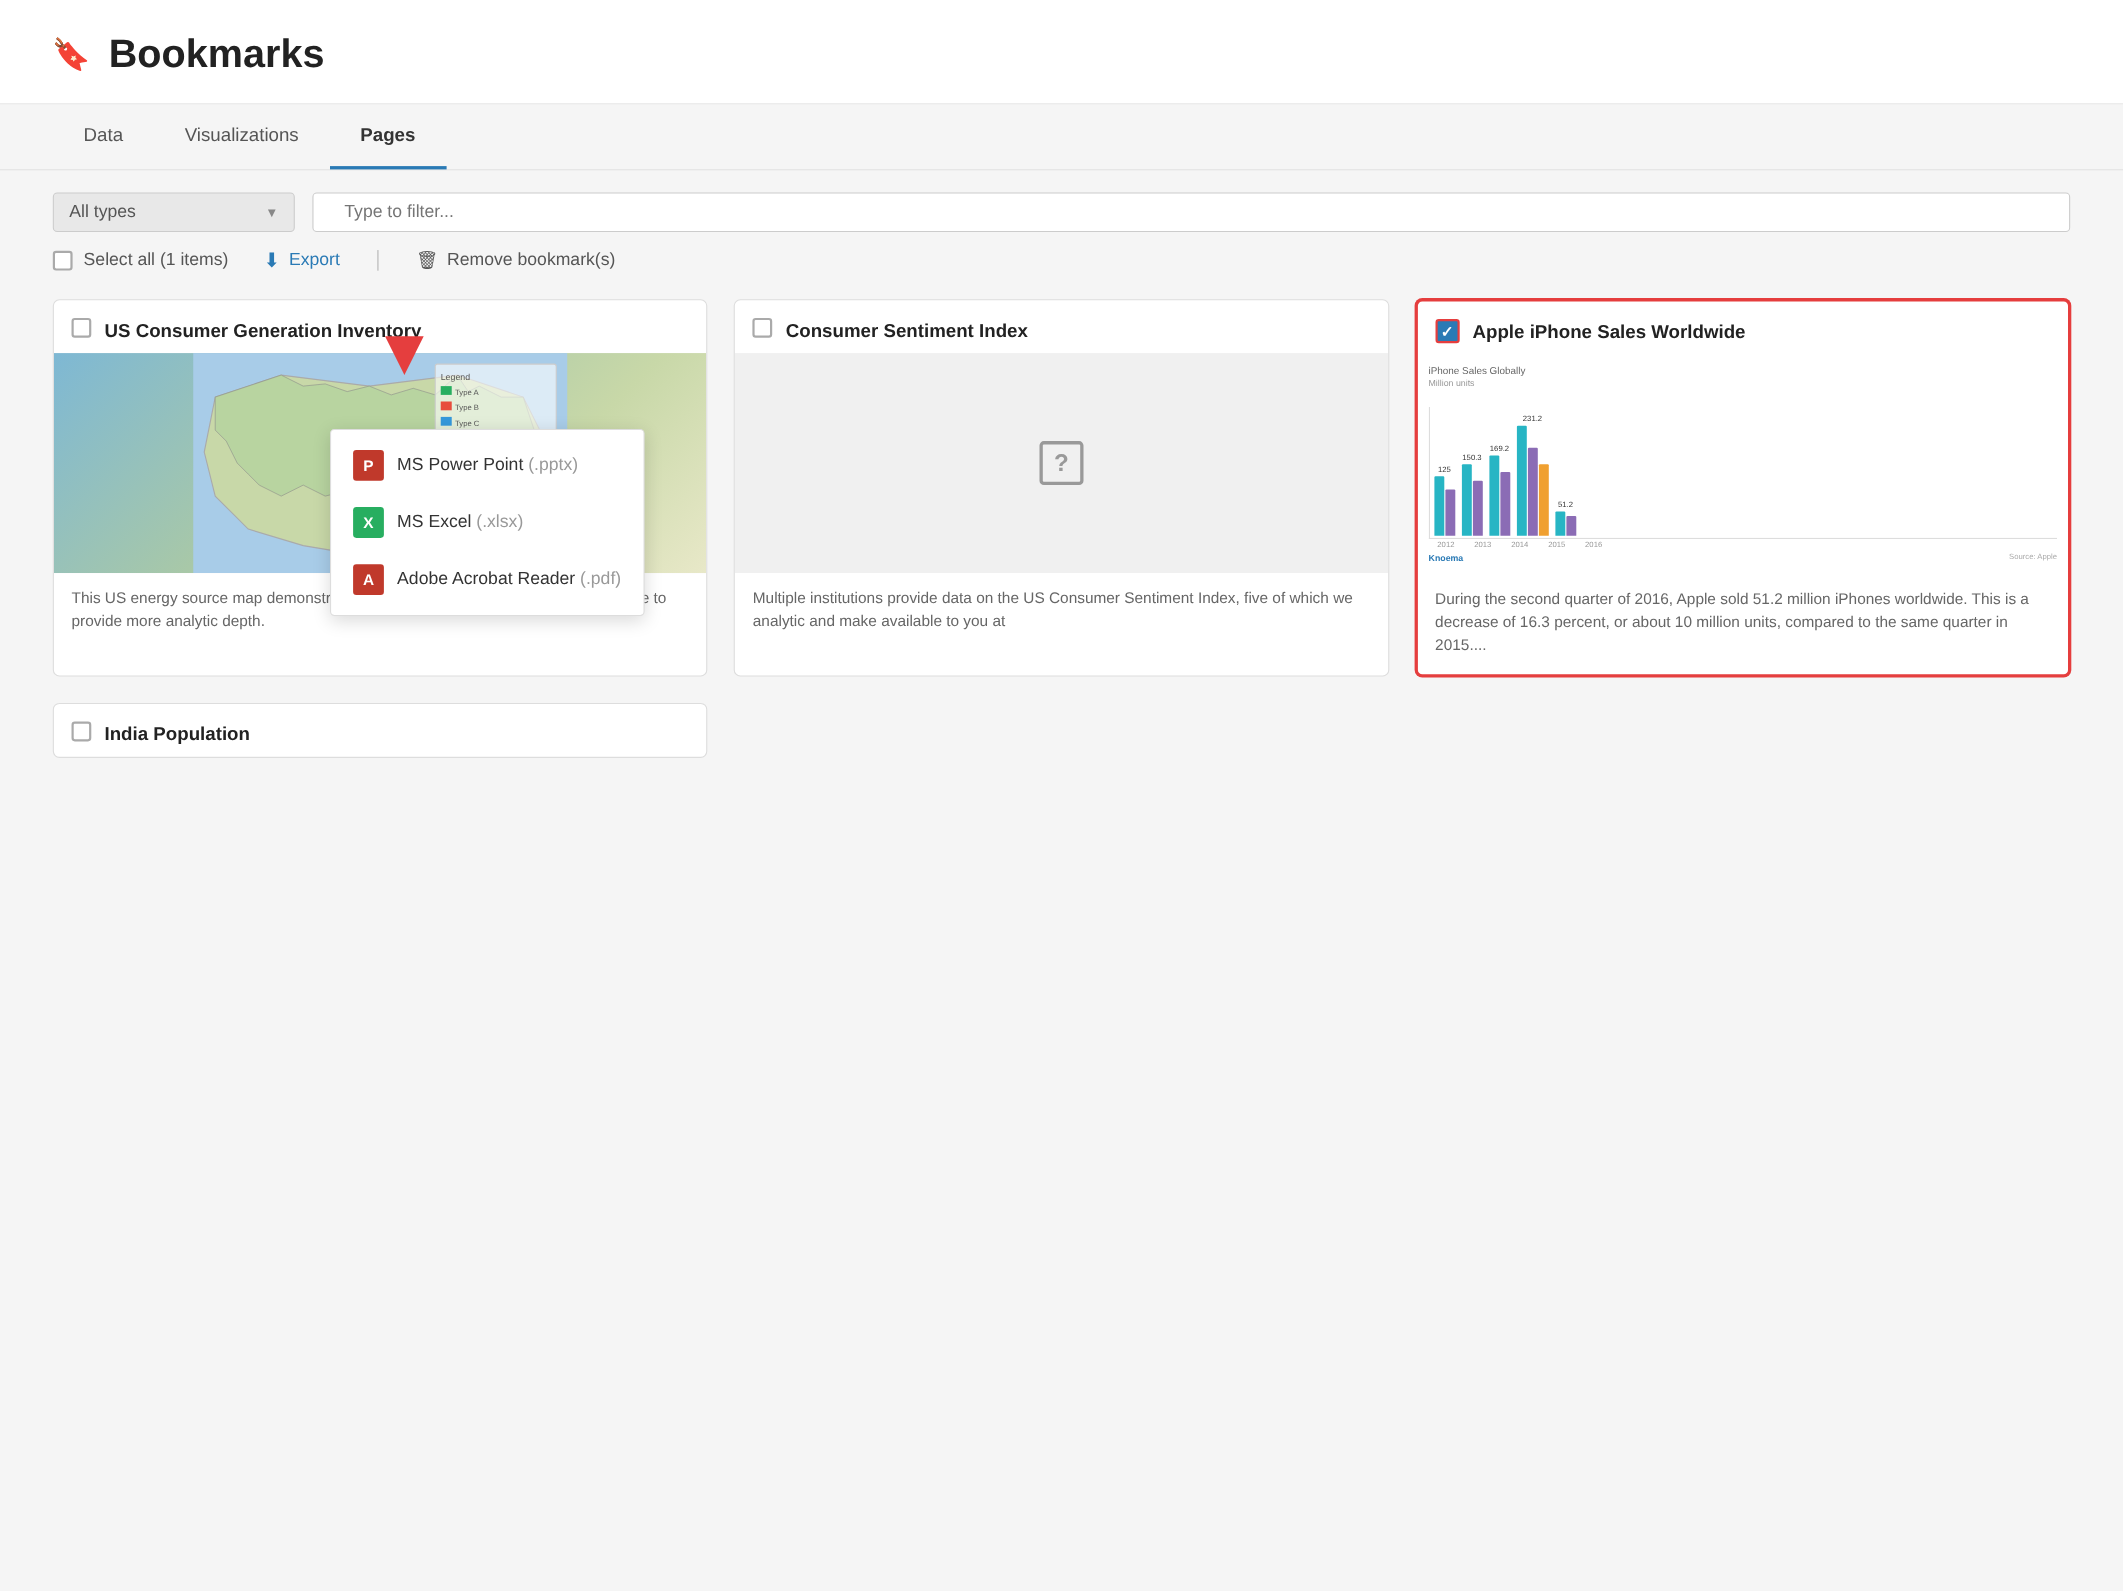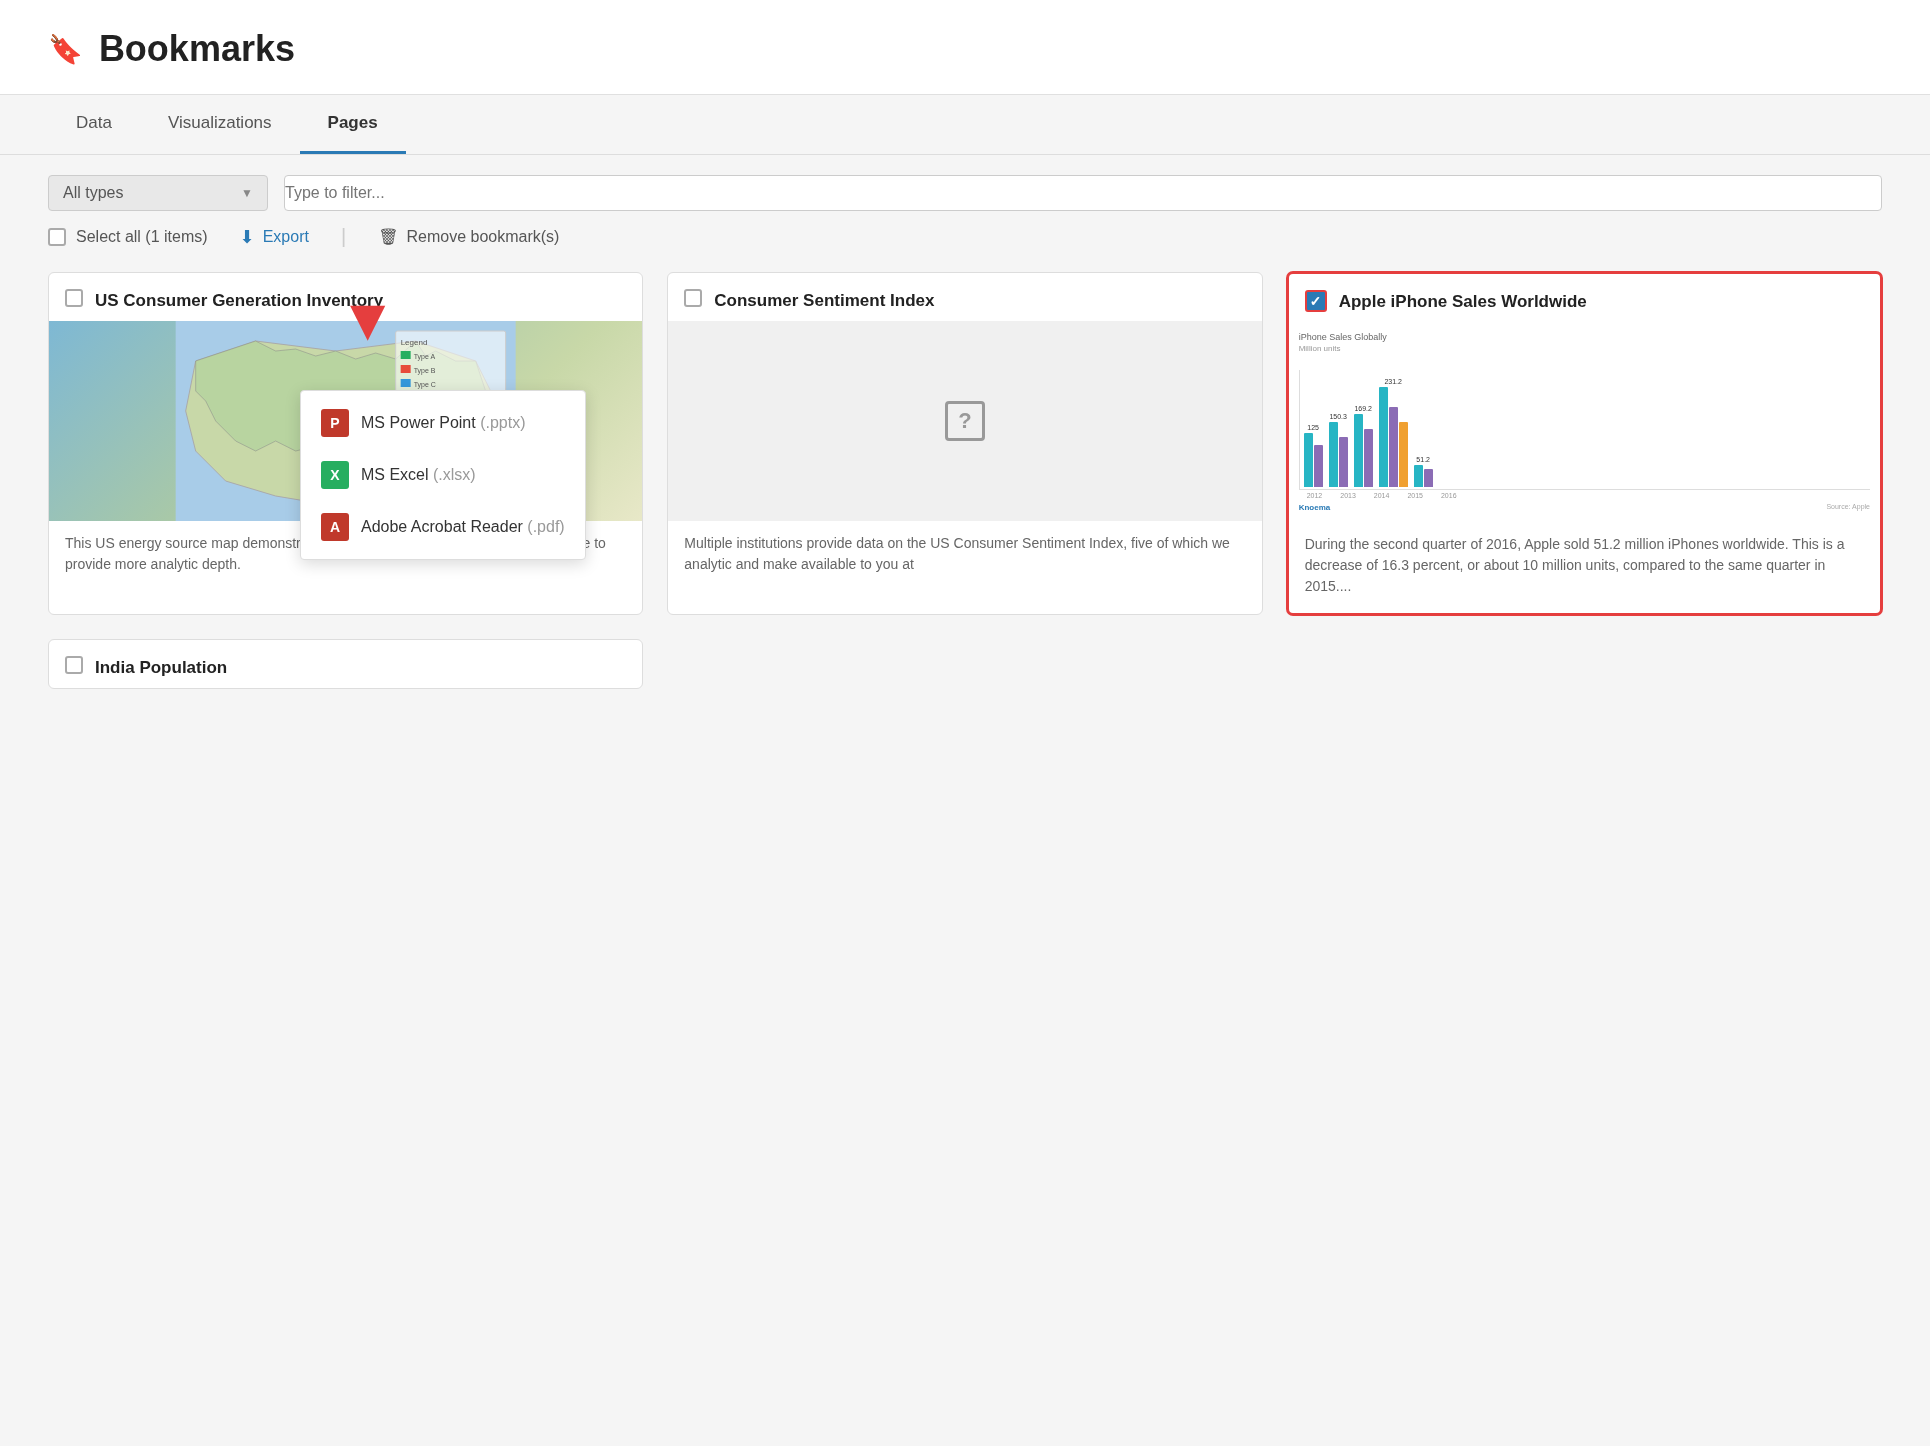--- a/index.html
+++ b/index.html
@@ -65,21 +65,21 @@
       cursor: pointer;
       min-width: 220px;
       justify-content: space-between;
     }
     .filter-dropdown .chevron { font-size: 12px; color: #888; }
 
     .type-filter-input {
       flex: 1;
       border: 1px solid #ccc;
       border-radius: 4px;
-      padding: 8px 0;
+      padding: 8px 28px;
       font-size: 16px;
       color: #888;
       background: #fff;
     }
 
     .actions-bar {
       background: #f5f5f5;
       padding: 14px 48px 0 48px;
       display: flex;
       align-items: center;

